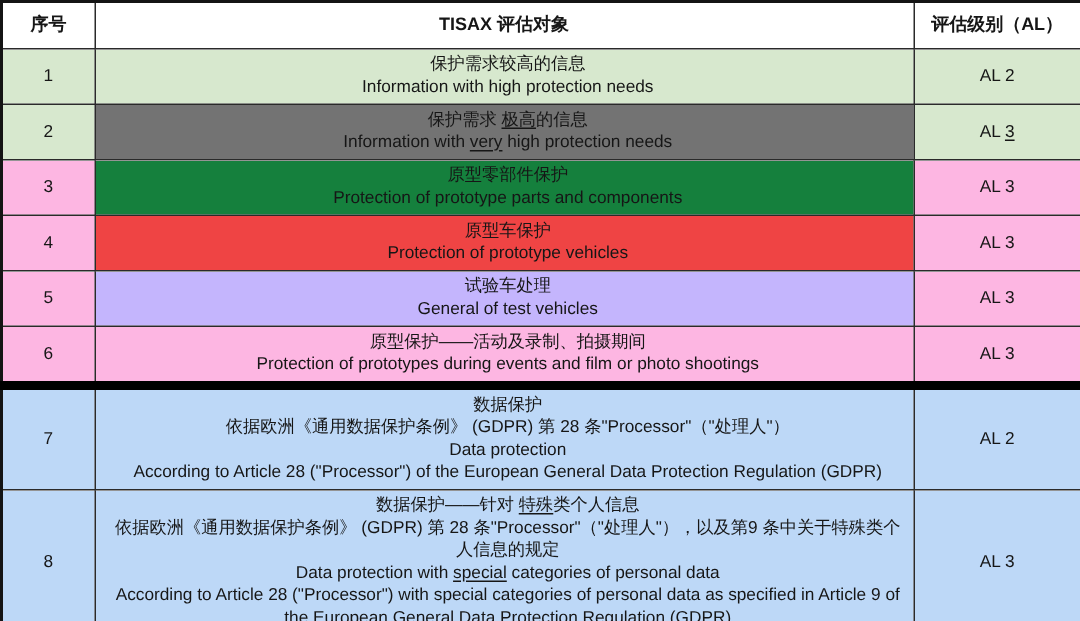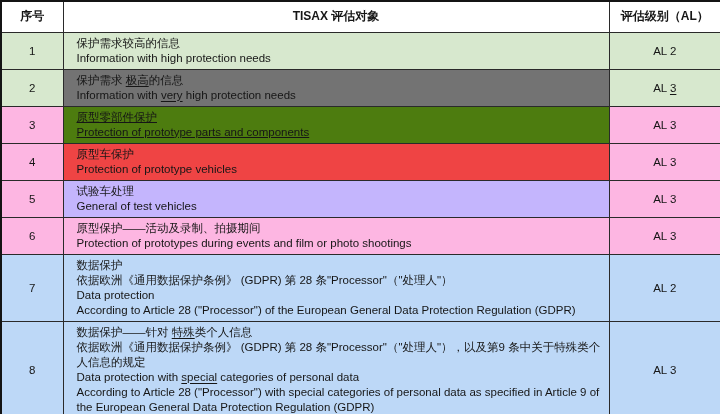--- a/index.html
+++ b/index.html
@@ -23,33 +23,33 @@
     font-weight:bold;
     text-align:center;
     padding:0 2px;
     margin-top:45px;
   }
   tbody tr{height:37px;}
   tbody tr:nth-child(7){height:63px;}
   tbody tr:nth-child(8){height:96px;}
   
   tbody tr:nth-child(3) td{border-top:1px solid #bb4a9e;}
-  tbody tr:nth-child(7) td{border-top:1px solid #000000;}
+  tbody tr:nth-child(7) td{border-top:6px solid #000000;}
   td.no,td.level{
     text-align:center;
     vertical-align:middle;
     font-size:11.5px;
   }
   td.obj{
     vertical-align:middle;
     padding:3px 8px 3px 13px;
     font-size:11.5px;
     line-height:15px;
   }
-  td.obj .para{margin:0;}
+  td.obj .para{margin:0;text-align:center;}
   .u{text-decoration:underline;text-underline-offset:2px;}
 </style>
 </head>
 <body>
 
 <table>
   <colgroup>
     <col class="c-no">
     <col class="c-obj">
     <col class="c-lvl">
@@ -73,21 +73,21 @@
       <tr>
         <td class="no" style="background: rgb(215, 232, 206);">2</td>
         <td class="obj" style="background: #737373;">
           <div class="para"><span>保护需求 </span><span class="u">极高</span><span>的信息</span></div>
           <div class="para"><span>Information with </span><span class="u">very</span><span> high protection needs</span></div>
         </td>
         <td class="level" style="background: rgb(215, 232, 206);"><span>AL </span><span class="u">3</span></td>
       </tr>
       <tr>
         <td class="no" style="background: rgb(253, 182, 226);">3</td>
-        <td class="obj" style="background: #4d7c0f; text-decoration: underline;">
+        <td class="obj" style="background: #15803d;">
           <div class="para"><span>原型零部件保护</span></div>
           <div class="para"><span>Protection of prototype parts and components</span></div>
         </td>
         <td class="level" style="background: rgb(253, 182, 226);"><span>AL 3</span></td>
       </tr>
       <tr>
         <td class="no" style="background: rgb(253, 182, 226);">4</td>
         <td class="obj" style="background: #ef4444;">
           <div class="para"><span>原型车保护</span></div>
           <div class="para"><span>Protection of prototype vehicles</span></div>

